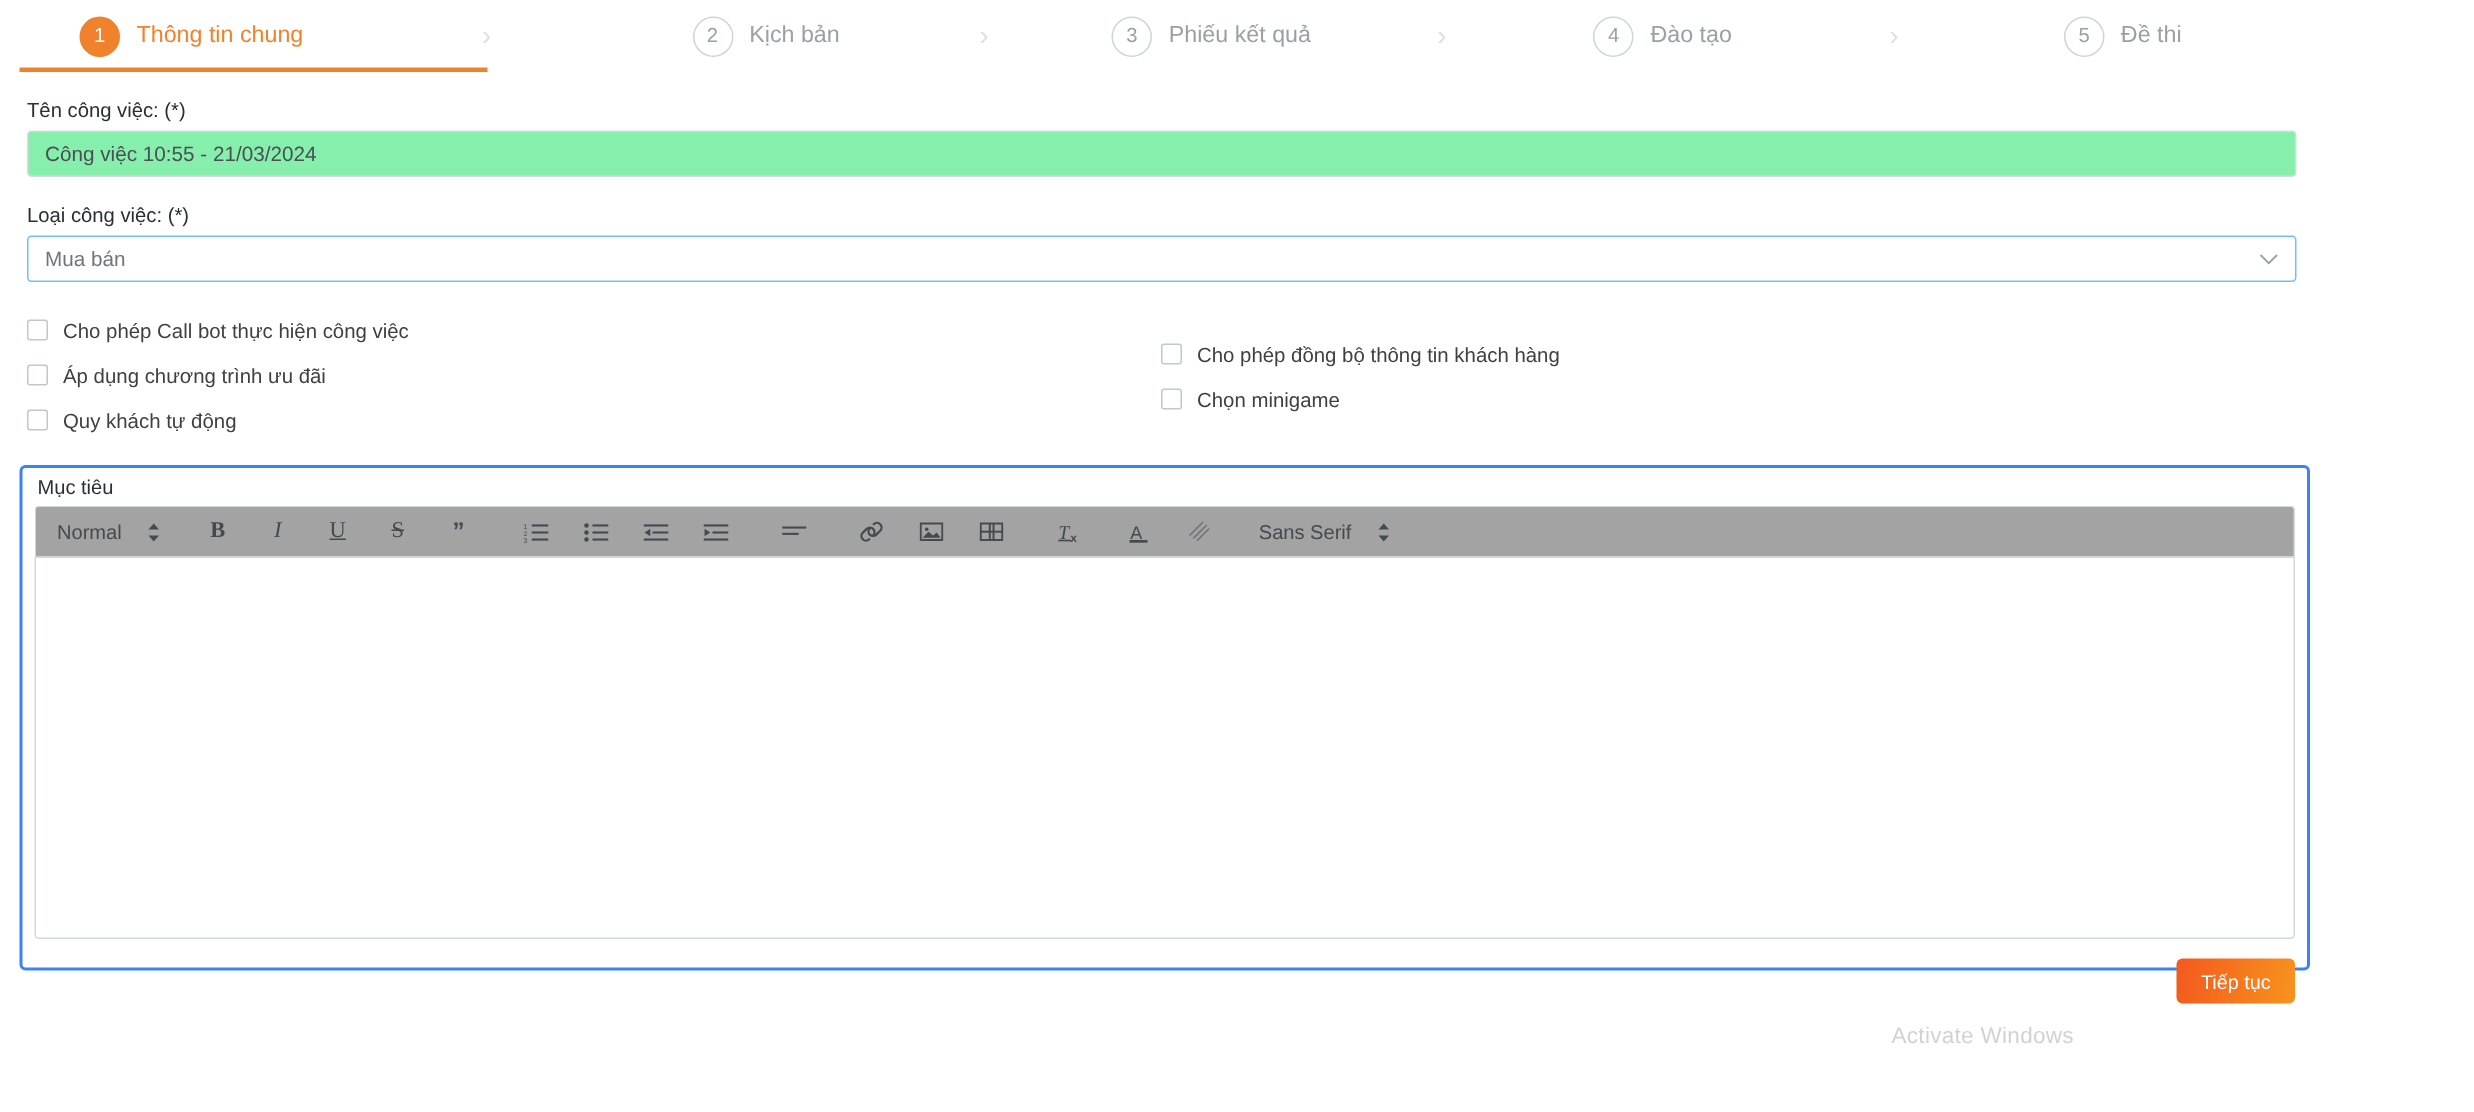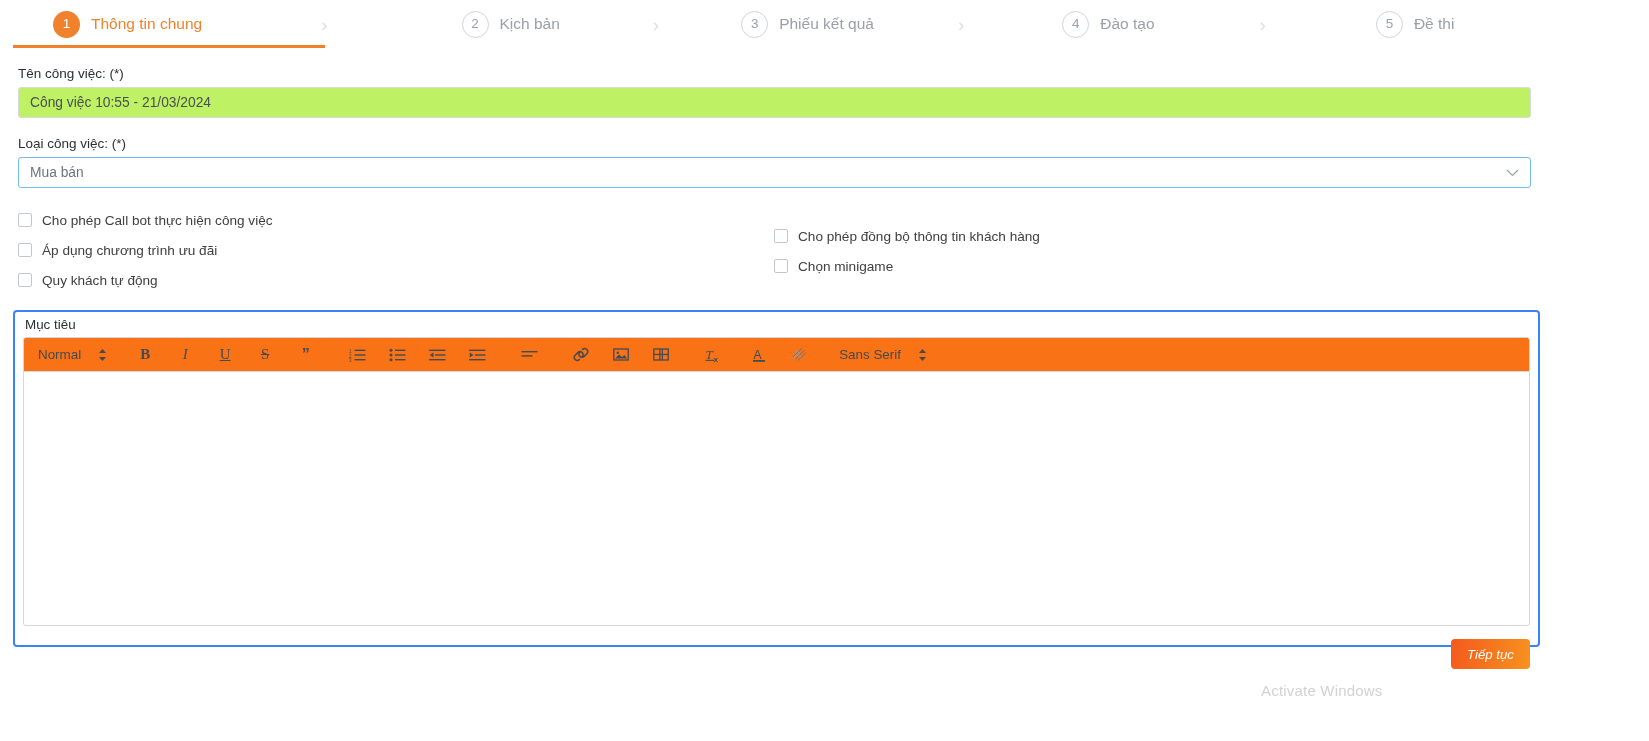--- a/index.html
+++ b/index.html
@@ -52,21 +52,21 @@
 
   
   .form { padding: 0 18px; }
   .field-label {
     font-size: 13.5px; color: #2b2f33;
     margin: 18px 0 6px 0;
   }
   .text-input {
     width: 1513px; height: 31px;
     border: 1px solid #d6dade; border-radius: 3px;
-    background: #bef264;
+    background: #86efac;
     padding: 0 11px;
     font-size: 13.8px; color: #4a4f55;
     font-family: "Liberation Sans", sans-serif;
     display: flex; align-items: center;
   }
   .select-input {
     width: 1513px; height: 31px;
     border: 1px solid #73bdf5; border-radius: 3px;
     background: #ffffff;
     padding: 0 11px;
@@ -100,21 +100,21 @@
     border: 2px solid #3b82f6; border-radius: 4px;
     background: #ffffff;
     padding: 5px 8px 8px 8px;
   }
   .editor-title { font-size: 13.4px; color: #2b2f33; margin: 0 0 5px 2px; }
   .toolbar {
     height: 34px;
     border: 1px solid #d4d8dc;
     border-bottom: none;
     border-radius: 3px 3px 0 0;
-    background: #f97316;
+    background: #a3a3a3;
     display: flex; align-items: center;
     padding: 0 14px;
     gap: 0;
   }
   .tb-item {
     display: flex; align-items: center; justify-content: center;
     height: 24px; min-width: 24px;
     color: #444a50;
     font-size: 14.5px;
     margin-right: 2px;
@@ -146,21 +146,20 @@
     position: absolute;
     left: 1451px; top: 639px;
     width: 79px; height: 30px;
     border-radius: 4px;
     background: linear-gradient(100deg, #f4591d 0%, #f7931e 100%);
     color: #ffffff;
     font-size: 13.2px;
     display: flex; align-items: center; justify-content: center;
     border: none;
     font-family: "Liberation Sans", sans-serif;
-    font-style: italic;
   }
   .watermark {
     position: absolute;
     left: 1261px; top: 682px;
     font-size: 15px; color: #d2d2d2;
     letter-spacing: 0.2px;
   }
   svg { display:block; }
 </style>
 </head>

